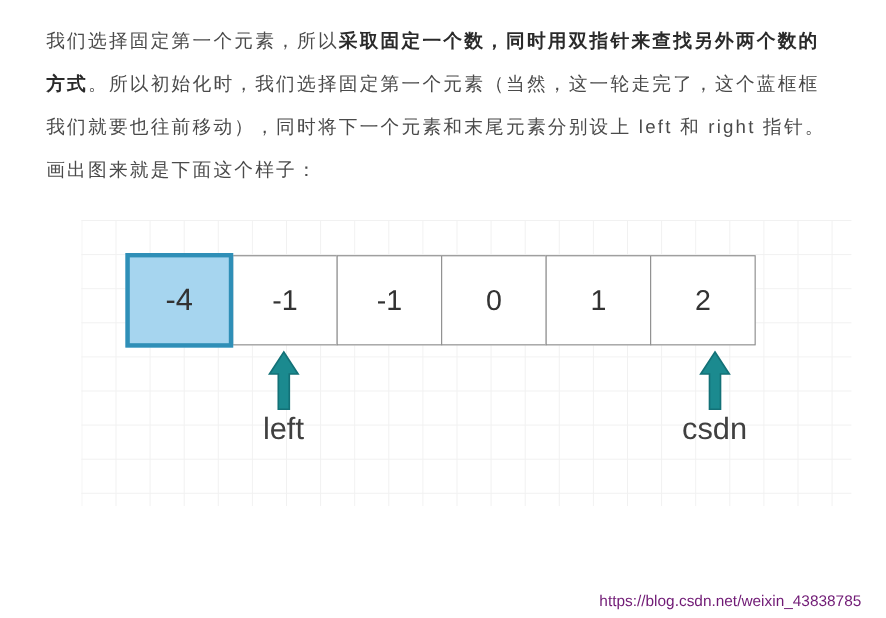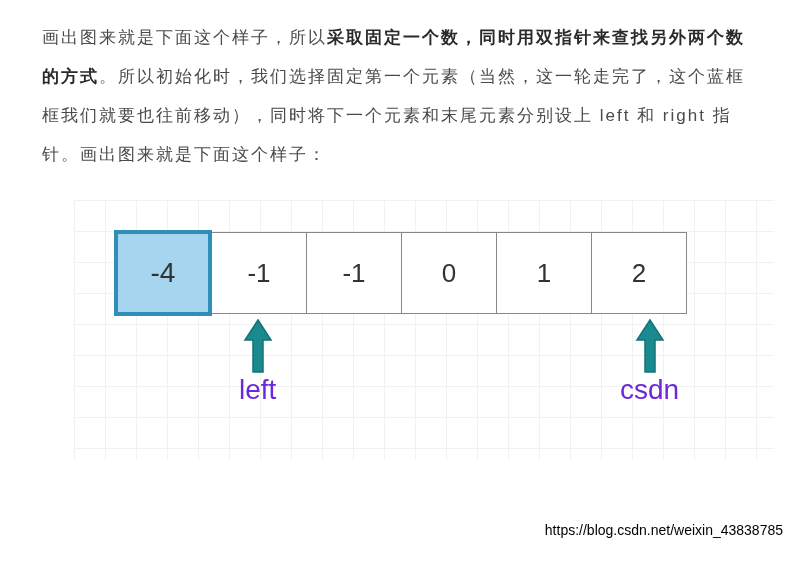--- a/index.html
+++ b/index.html
@@ -93,39 +93,39 @@
       top: 98px;
       left: 506px;
     }
     .arrow-svg {
       width: 34px;
       height: 58px;
     }
     .arrow-label {
       font-size: 28px;
       font-family: "Helvetica", Arial, sans-serif;
-      color: #6d28d9;
+      color: #404040;
       margin-top: -2px;
     }
     .watermark {
       position: absolute;
       right: 22px;
-      bottom: 24px;
+      bottom: 8px;
       font-size: 14px;
-      color: #000000;
+      color: #701a75;
       font-family: Arial, sans-serif;
       letter-spacing: 0;
       z-index: 4;
     }
   </style>
 </head>
 <body>
 
 <div class="paragraph">
-  <span>画出图来就是下面这个样子，所以</span><span class="bold">采取固定一个数，同时用双指针来查找另外两个数的方式</span><span>。所以初始化时，我们选择固定第一个元素（当然，这一轮走完了，这个蓝框框我们就要也往前移动），同时将下一个元素和末尾元素分别设上 left 和 right 指针。画出图来就是下面这个样子：</span>
+  <span>我们选择固定第一个元素，所以</span><span class="bold">采取固定一个数，同时用双指针来查找另外两个数的方式</span><span>。所以初始化时，我们选择固定第一个元素（当然，这一轮走完了，这个蓝框框我们就要也往前移动），同时将下一个元素和末尾元素分别设上 left 和 right 指针。画出图来就是下面这个样子：</span>
 </div>
 
 <div class="diagram">
   <div class="grid-bg"></div>
 
   <div class="cells">
     <div class="cell fixed">-4</div>
     <div class="cell">-1</div>
     <div class="cell">-1</div>
     <div class="cell">0</div>

